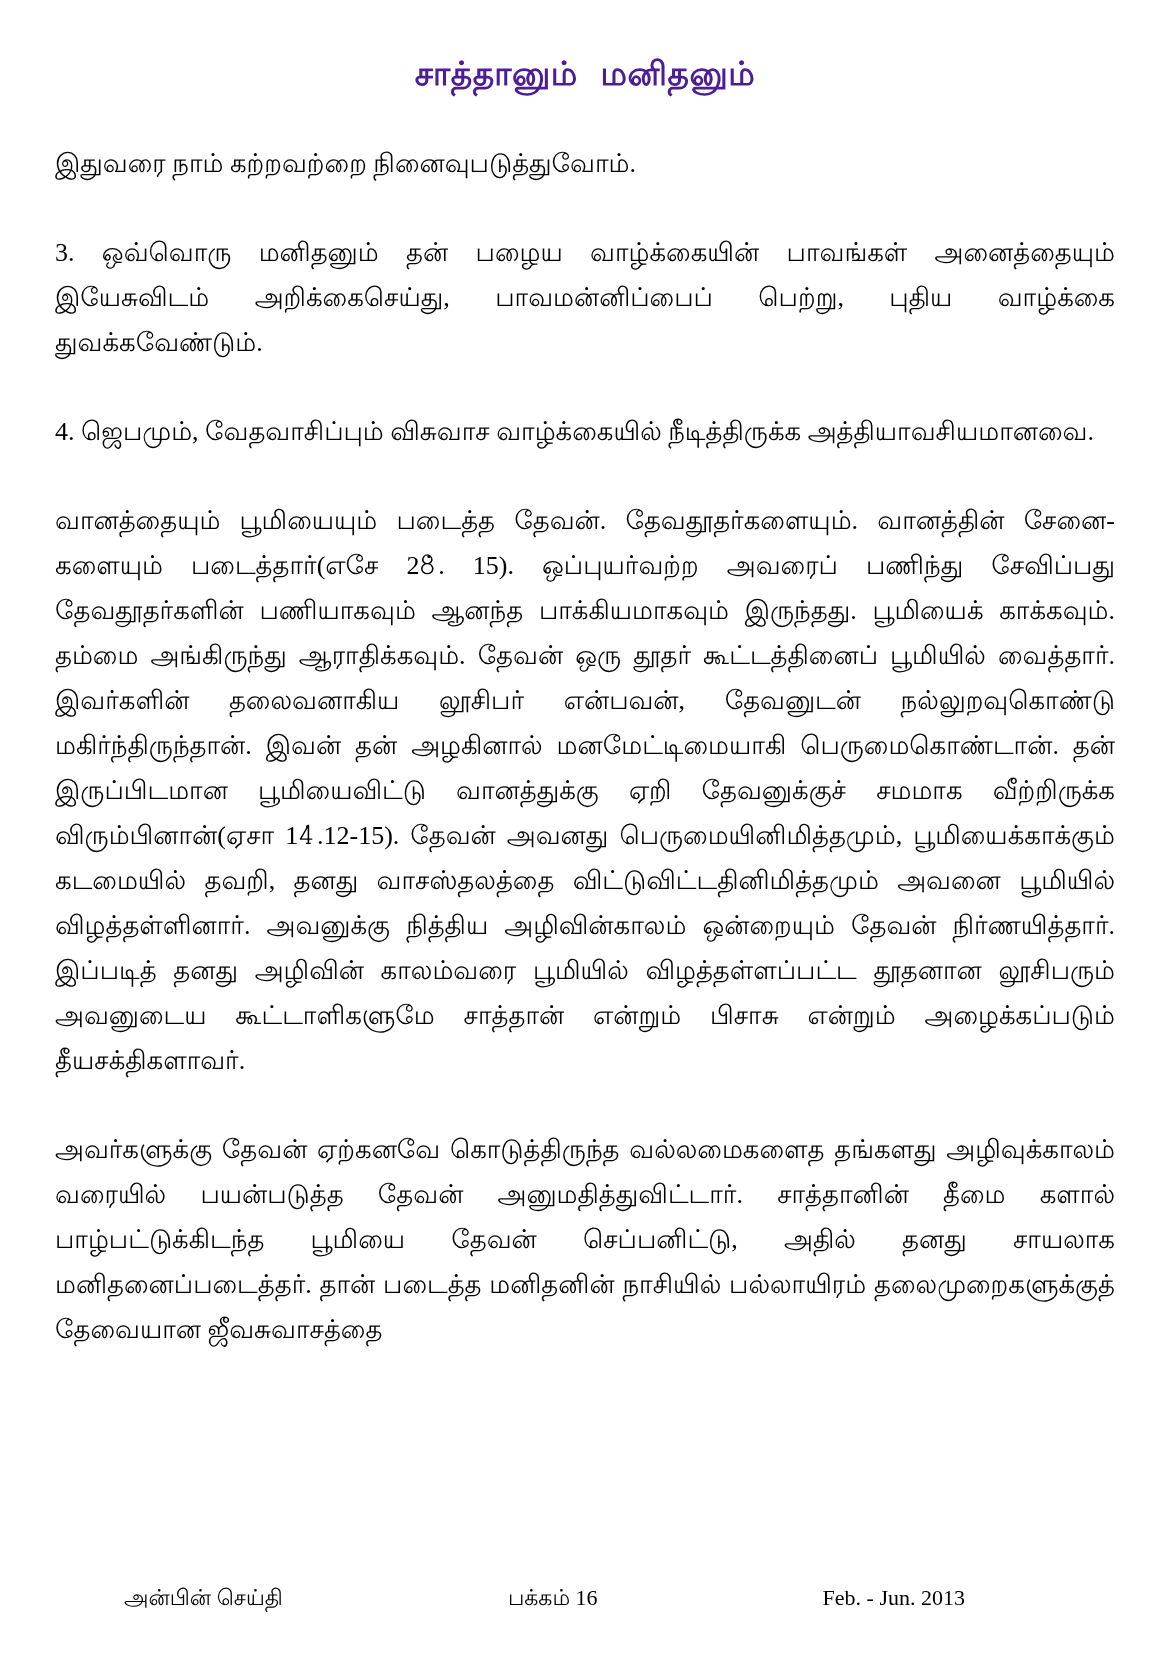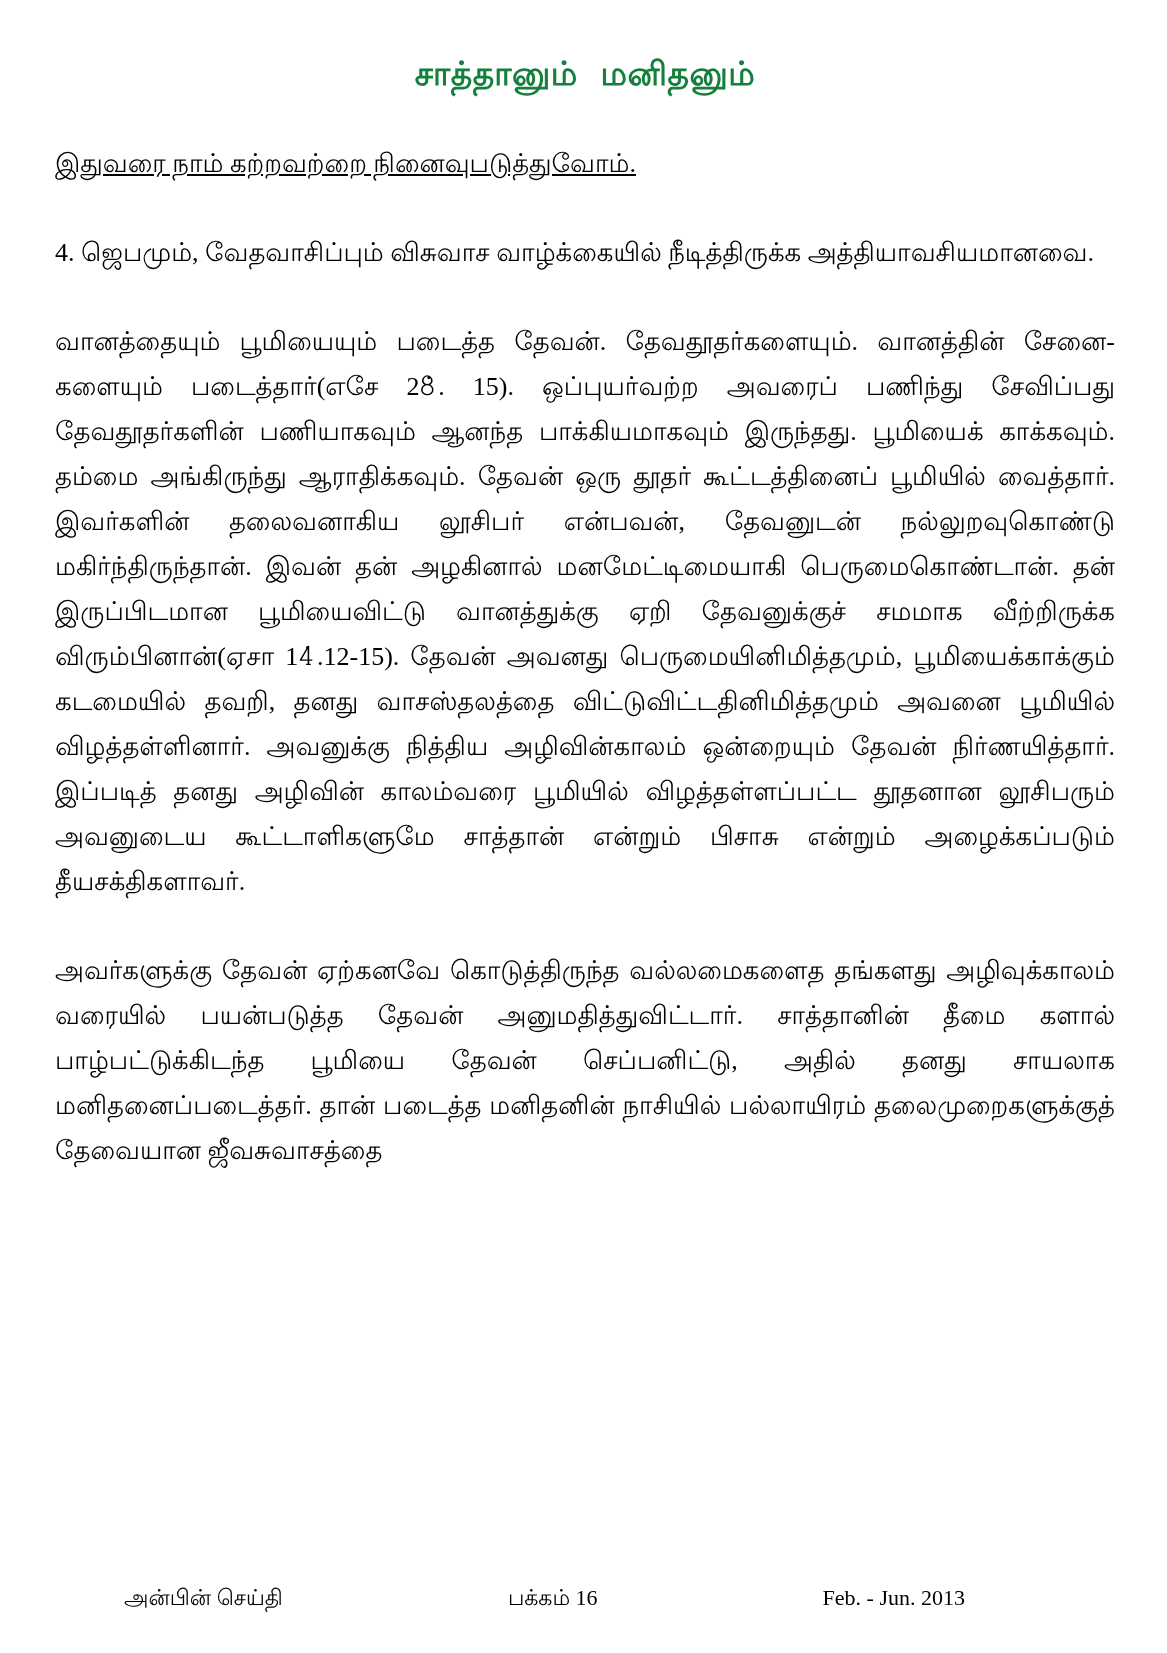--- a/index.html
+++ b/index.html
@@ -10,36 +10,35 @@
     overflow: hidden;
     color: #000000;
     font-family: "Liberation Serif", serif;
   }
   .page {
     padding: 56px 52px 0 55px;
   }
   h1.title {
     margin: 0 0 44px 0;
     text-align: center;
-    color: #15803d;
+    color: #4c1d95;
     font-size: 33px;
     font-weight: bold;
     word-spacing: 14px;
     letter-spacing: 0.5px;
   }
   p.body-text {
     margin: 0 0 44px 0;
     font-size: 26px;
     line-height: 45px;
     text-align: justify;
     text-justify: inter-word;
   }
   p.intro {
     text-align: left;
-    text-decoration: underline;
   }
   .footer {
     position: absolute;
     left: 124px;
     right: 202px;
     bottom: 40px;
     display: flex;
     justify-content: space-between;
     align-items: baseline;
     font-size: 22px;
@@ -49,20 +48,21 @@
 <body>
 
 <div class="page">
 
   <h1 class="title">சாத்தானும் மனிதனும்</h1>
 
   <p class="body-text intro">இதுவரை நாம் கற்றவற்றை நினைவுபடுத்துவோம்.</p>
 
 
 
+  <p class="body-text">3. ஒவ்வொரு மனிதனும் தன் பழைய வாழ்க்கையின் பாவங்கள் அனைத்தையும் இயேசுவிடம் அறிக்கைசெய்து, பாவமன்னிப்பைப் பெற்று, புதிய வாழ்க்கை துவக்கவேண்டும்.</p>
 
   <p class="body-text">4. ஜெபமும், வேதவாசிப்பும் விசுவாச வாழ்க்கையில் நீடித்திருக்க அத்தியாவசியமானவை.</p>
 
   <p class="body-text">வானத்தையும் பூமியையும் படைத்த தேவன். தேவதூதர்களையும். வானத்தின் சேனை-களையும் படைத்தார்(எசே 28். 15). ஒப்புயர்வற்ற அவரைப் பணிந்து சேவிப்பது தேவதூதர்களின் பணியாகவும் ஆனந்த பாக்கியமாகவும் இருந்தது. பூமியைக் காக்கவும். தம்மை அங்கிருந்து ஆராதிக்கவும். தேவன் ஒரு தூதர் கூட்டத்தினைப் பூமியில் வைத்தார். இவர்களின் தலைவனாகிய லூசிபர் என்பவன், தேவனுடன் நல்லுறவுகொண்டு மகிர்ந்திருந்தான். இவன் தன் அழகினால் மனமேட்டிமையாகி பெருமைகொண்டான். தன் இருப்பிடமான பூமியைவிட்டு வானத்துக்கு ஏறி தேவனுக்குச் சமமாக வீற்றிருக்க விரும்பினான்(ஏசா 14்.12-15). தேவன் அவனது பெருமையினிமித்தமும், பூமியைக்காக்கும் கடமையில் தவறி, தனது வாசஸ்தலத்தை விட்டுவிட்டதினிமித்தமும் அவனை பூமியில் விழத்தள்ளினார். அவனுக்கு நித்திய அழிவின்காலம் ஒன்றையும் தேவன் நிர்ணயித்தார். இப்படித் தனது அழிவின் காலம்வரை பூமியில் விழத்தள்ளப்பட்ட தூதனான லூசிபரும் அவனுடைய கூட்டாளிகளுமே சாத்தான் என்றும் பிசாசு என்றும் அழைக்கப்படும் தீயசக்திகளாவர்.</p>
 
   <p class="body-text"><span>அவர்களுக்கு தேவன் ஏற்கனவே கொடுத்திருந்த வல்லமைகளைத தங்களது அழிவுக்காலம் வரையில் பயன்படுத்த தேவன் அனுமதித்துவிட்டார். சாத்தானின் தீமை களால் பாழ்பட்டுக்கிடந்த பூமியை தேவன் செப்பனிட்டு, அதில் தனது சாயலாக மனிதனைப்படைத்தர். தான் படைத்த மனிதனின் நாசியில் பல்லாயிரம் தலைமுறைகளுக்குத் தேவையான ஜீவசுவாசத்தை </span></p>
 
 </div>
 
 <div class="footer">

